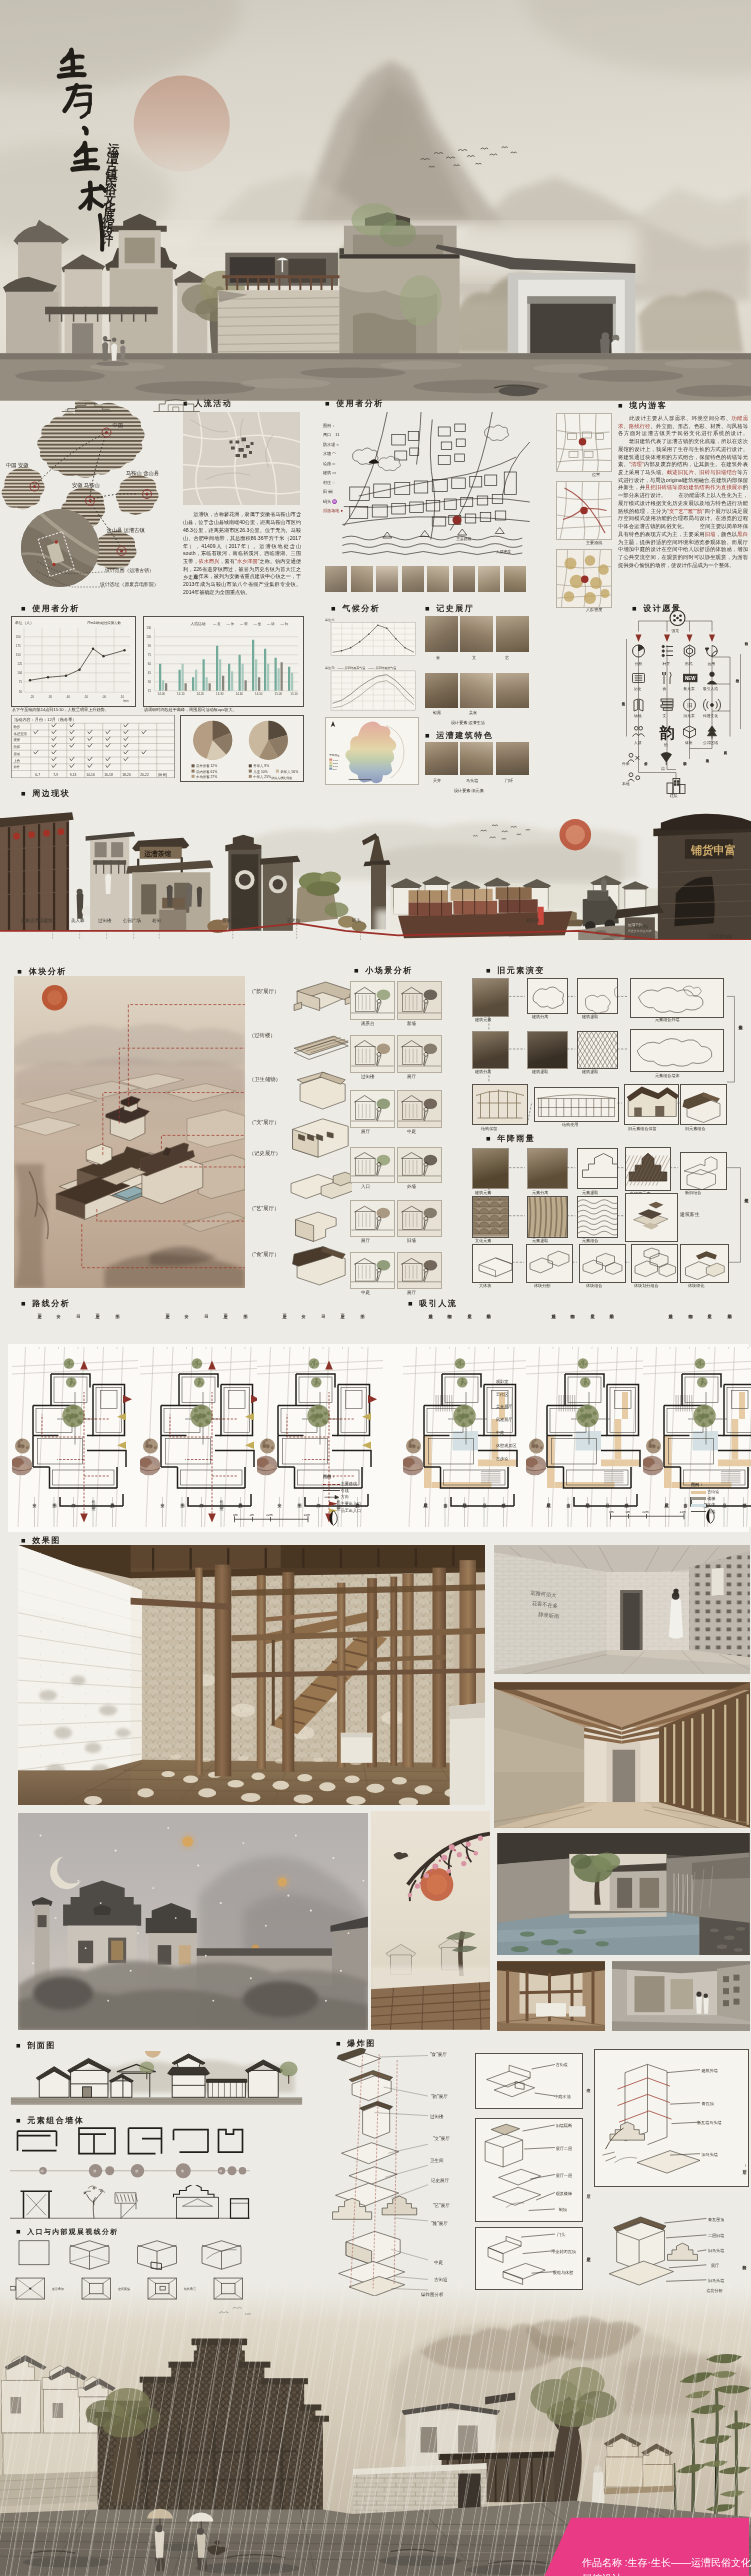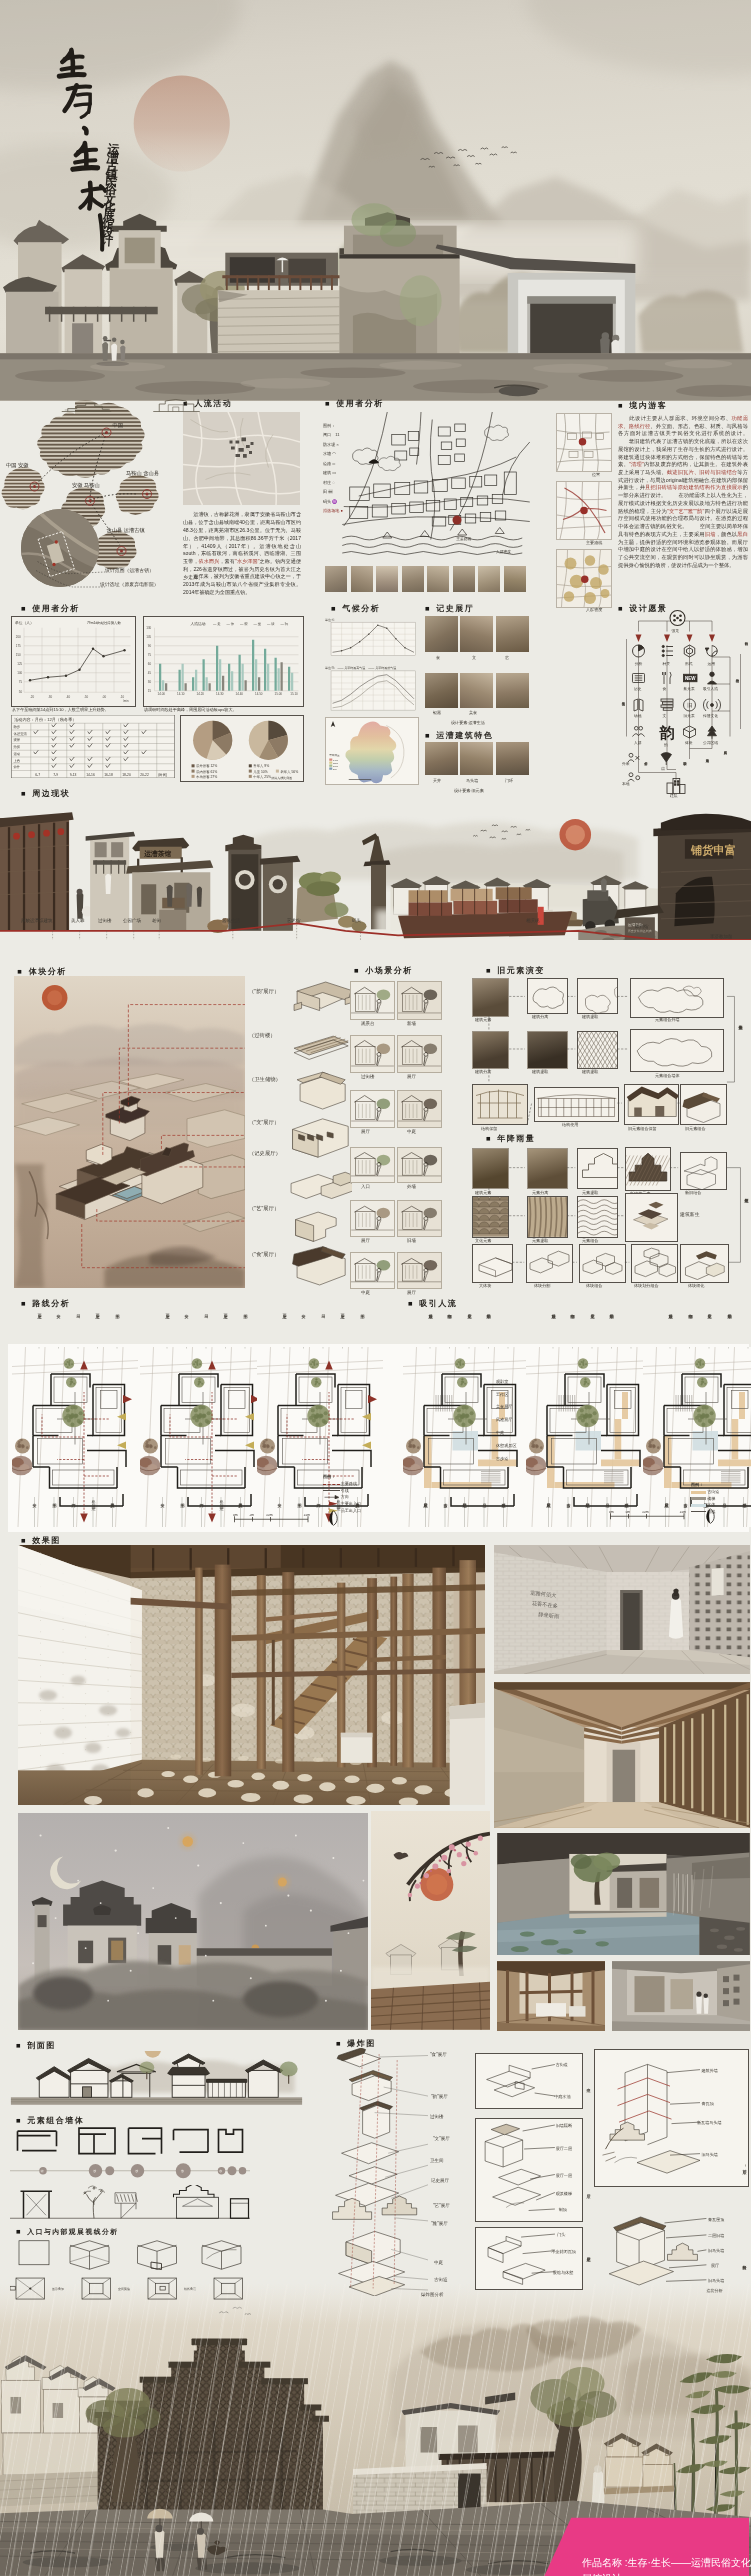--- a/index.html
+++ b/index.html
@@ -877,21 +877,21 @@
 <div class="abs" style="left:425px;top:742px;width:105px;height:33px;">
 <div style="position:absolute;left:0;width:33px;height:33px;background:linear-gradient(165deg,#af9e85,#82705a 55%,#625546);"></div>
 <div style="position:absolute;left:35px;width:33px;height:33px;background:linear-gradient(190deg,#c0b09a,#95836a 50%,#72624e);"></div>
 <div style="position:absolute;left:71px;width:33px;height:33px;background:linear-gradient(175deg,#988w670,#7d6c57 55%,#5e5242);background:linear-gradient(175deg,#a8967e,#7d6c57 55%,#5e5242);"></div>
 </div>
 <div class="cap" style="left:433px;top:778px;font-size:4.1px;">天井</div>
 <div class="cap" style="left:466px;top:778px;font-size:4.1px;">马头墙</div>
 <div class="cap" style="left:505px;top:778px;font-size:4.1px;">门环</div>
 <div class="cap" style="left:454px;top:788px;font-size:4.1px;">设计要素:旧元素</div>
 
-<div class="hdr" style="left:618px;top:603px;">设计愿景</div>
+<div class="hdr" style="left:632px;top:603px;">设计愿景</div>
 
 <div class="abs" style="left:616px;top:609px;width:135px;height:189px;">
 <svg width="135" height="189" viewBox="0 0 180 252">
 <g stroke="#4a443c" stroke-width="0.7" fill="none">
 <path d="M82,16 L30,16 L30,30 M82,16 L128,16 L128,30 M68,16 L68,30 M98,16 L98,30"></path>
 <line x1="30" y1="48" x2="30" y2="218"></line>
 <line x1="68" y1="48" x2="68" y2="196"></line>
 <line x1="98" y1="48" x2="98" y2="170"></line>
 <line x1="128" y1="48" x2="128" y2="170"></line>
 <path d="M128,64 L152,64 L152,150 M128,100 L152,100 M128,136 L152,136"></path>

